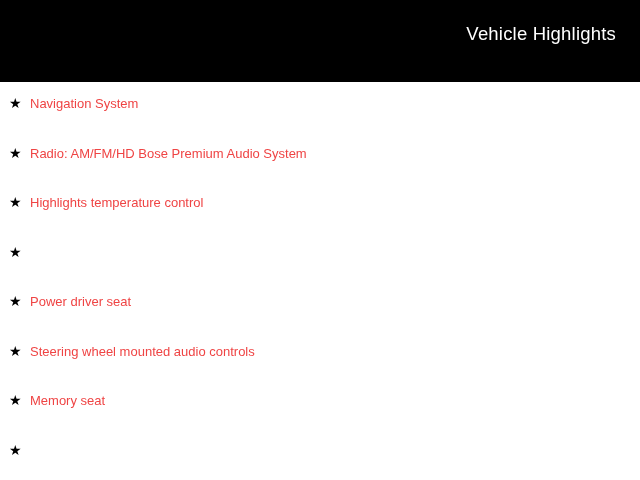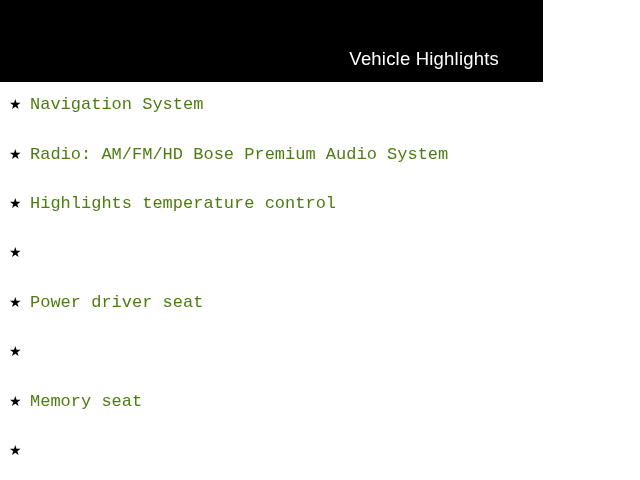--- a/index.html
+++ b/index.html
@@ -13,28 +13,28 @@
     font-family: "Liberation Sans", sans-serif;
     overflow: hidden;
   }
   .page {
     width: 640px;
     height: 480px;
     position: relative;
     background: #ffffff;
   }
   .header-bar {
-    width: 543px;
+    width: 640px;
     height: 82px;
     background: #000000;
     display: flex;
-    align-items: flex-end;
+    align-items: center;
     justify-content: flex-end;
     box-sizing: border-box;
-    padding: 0 44px 14px 0;
+    padding: 0 24px 14px 0;
   }
   .header-title {
     color: #ffffff;
     font-size: 18.5px;
     font-weight: 400;
     letter-spacing: 0.2px;
     line-height: 1;
   }
   .features {
     list-style: none;
@@ -51,25 +51,24 @@
   }
   .bullet-star {
     flex: 0 0 auto;
     width: 21px;
     color: #000000;
     font-size: 14px;
     line-height: 1;
     text-align: left;
   }
   .feature-label {
-    color: #4d7c0f;
-    font-size: 17px;
+    color: #ef4444;
+    font-size: 13px;
     line-height: 1;
     white-space: nowrap;
-    font-family: Liberation Mono, monospace;
   }
 </style>
 </head>
 <body>
 
 <div class="page">
 
   <div class="header-bar">
     <div class="header-title">Vehicle Highlights</div>
   </div>
@@ -89,20 +88,21 @@
     </li>
     <li class="feature-item">
       <span class="bullet-star">★</span>
     </li>
     <li class="feature-item">
       <span class="bullet-star">★</span>
       <span class="feature-label">Power driver seat</span>
     </li>
     <li class="feature-item">
       <span class="bullet-star">★</span>
+      <span class="feature-label">Steering wheel mounted audio controls</span>
     </li>
     <li class="feature-item">
       <span class="bullet-star">★</span>
       <span class="feature-label">Memory seat</span>
     </li>
     <li class="feature-item">
       <span class="bullet-star">★</span>
     </li>
   </ul>
 

